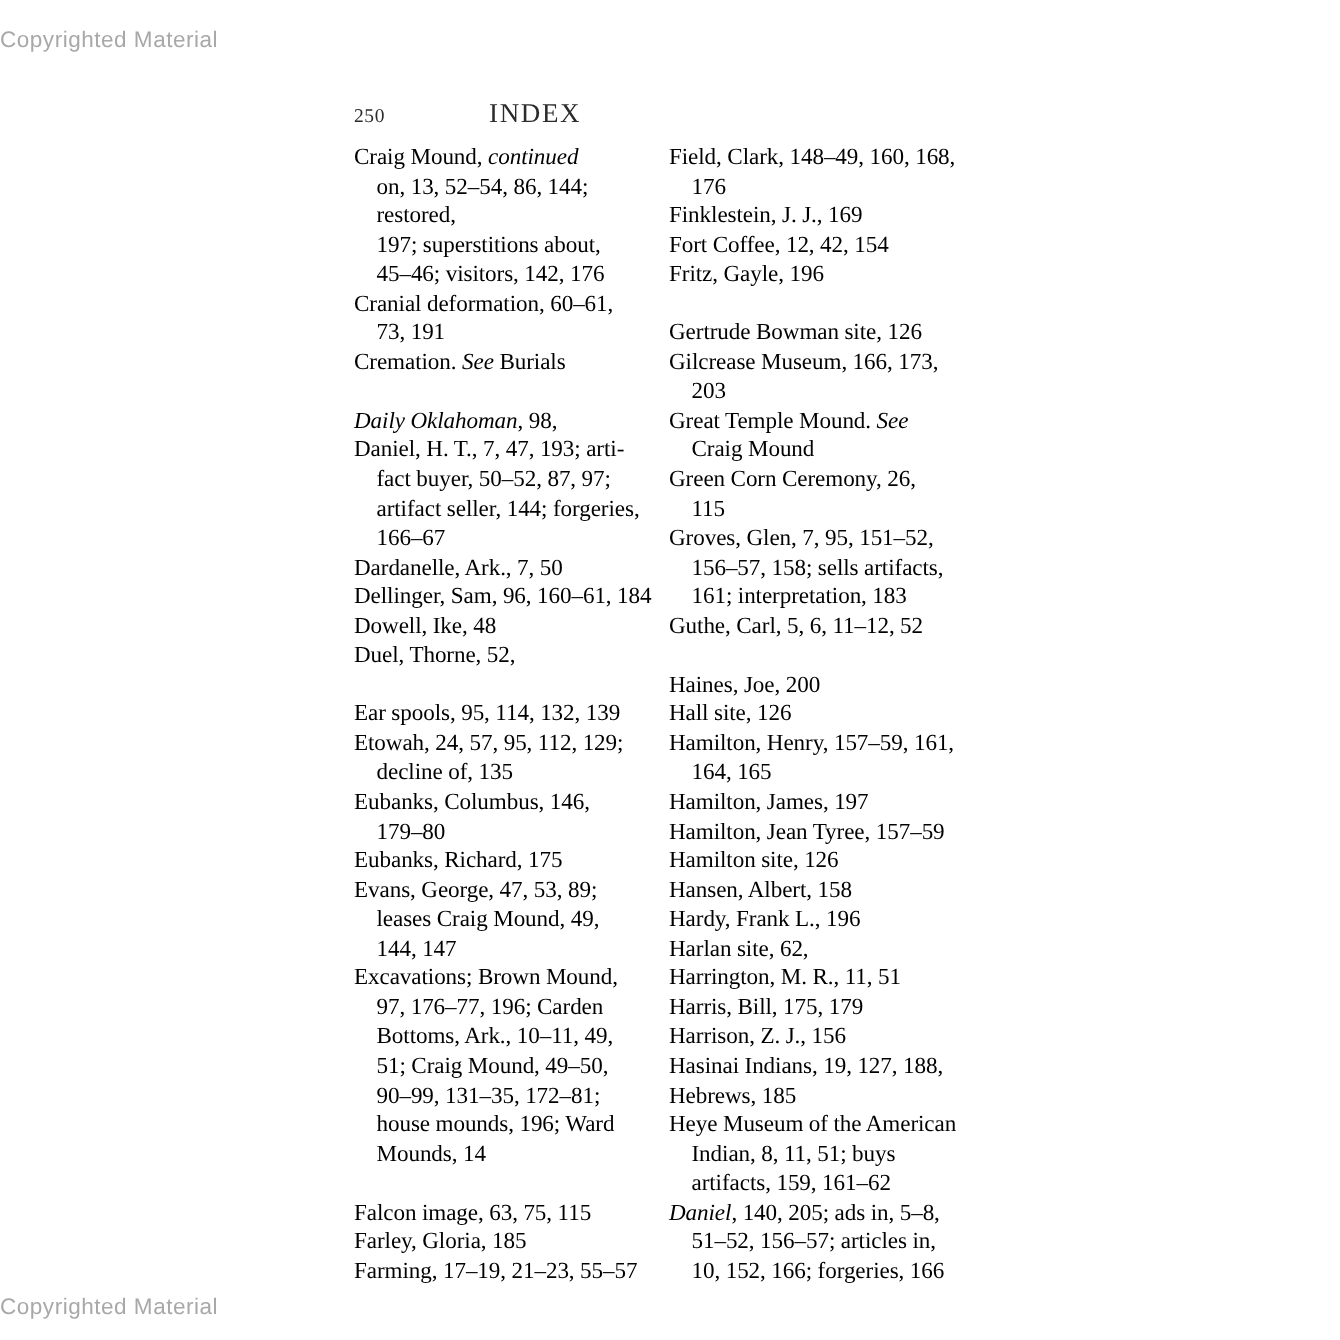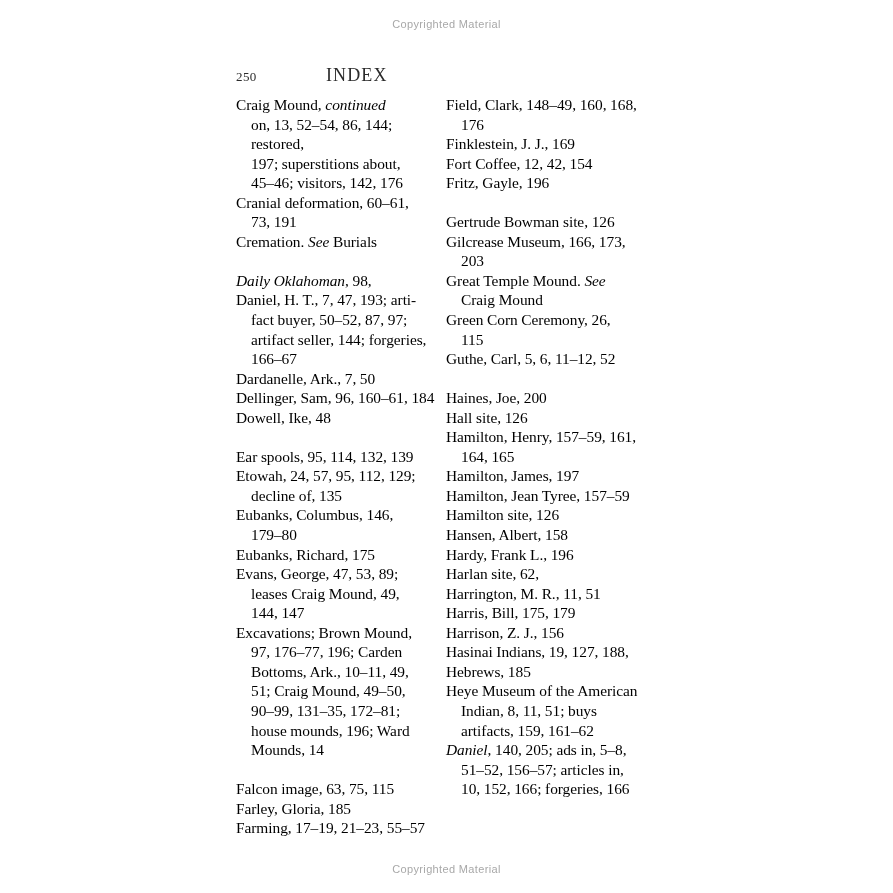--- a/index.html
+++ b/index.html
@@ -21,23 +21,22 @@
     width: 893px;
     height: 893px;
     box-sizing: border-box;
   }
 
   
   .watermark {
     position: absolute;
     left: 0;
     width: 893px;
-    text-align: center;
     font-family: "Liberation Sans", sans-serif;
-    font-size: 11px;
+    font-size: 15px;
     letter-spacing: 0.35px;
     color: #a8a8a8;
     user-select: none;
   }
   .watermark-top { top: 18px; }
   .watermark-bottom { top: 863px; }
 
   
   .running-head {
     position: absolute;
@@ -111,20 +110,21 @@
         <div class="entry">Cremation. <i>See</i> Burials</div>
         <div class="gap"></div>
         <div class="entry"><i>Daily Oklahoman</i>, 98,</div>
         <div class="entry">Daniel, H. T., 7, 47, 193; arti-
 fact buyer, 50–52, 87, 97;
 artifact seller, 144; forgeries,
 166–67</div>
         <div class="entry">Dardanelle, Ark., 7, 50</div>
         <div class="entry">Dellinger, Sam, 96, 160–61, 184</div>
         <div class="entry">Dowell, Ike, 48</div>
+        <div class="entry">Duel, Thorne, 52,</div>
         <div class="gap"></div>
         <div class="entry">Ear spools, 95, 114, 132, 139</div>
         <div class="entry">Etowah, 24, 57, 95, 112, 129;
 decline of, 135</div>
         <div class="entry">Eubanks, Columbus, 146,
 179–80</div>
         <div class="entry">Eubanks, Richard, 175</div>
         <div class="entry">Evans, George, 47, 53, 89;
 leases Craig Mound, 49,
 144, 147</div>
@@ -147,20 +147,23 @@
         <div class="entry">Fort Coffee, 12, 42, 154</div>
         <div class="entry">Fritz, Gayle, 196</div>
         <div class="gap"></div>
         <div class="entry">Gertrude Bowman site, 126</div>
         <div class="entry">Gilcrease Museum, 166, 173,
 203</div>
         <div class="entry">Great Temple Mound. <i>See</i>
 Craig Mound</div>
         <div class="entry">Green Corn Ceremony, 26,
 115</div>
+        <div class="entry">Groves, Glen, 7, 95, 151–52,
+156–57, 158; sells artifacts,
+161; interpretation, 183</div>
         <div class="entry">Guthe, Carl, 5, 6, 11–12, 52</div>
         <div class="gap"></div>
         <div class="entry">Haines, Joe, 200</div>
         <div class="entry">Hall site, 126</div>
         <div class="entry">Hamilton, Henry, 157–59, 161,
 164, 165</div>
         <div class="entry">Hamilton, James, 197</div>
         <div class="entry">Hamilton, Jean Tyree, 157–59</div>
         <div class="entry">Hamilton site, 126</div>
         <div class="entry">Hansen, Albert, 158</div>

